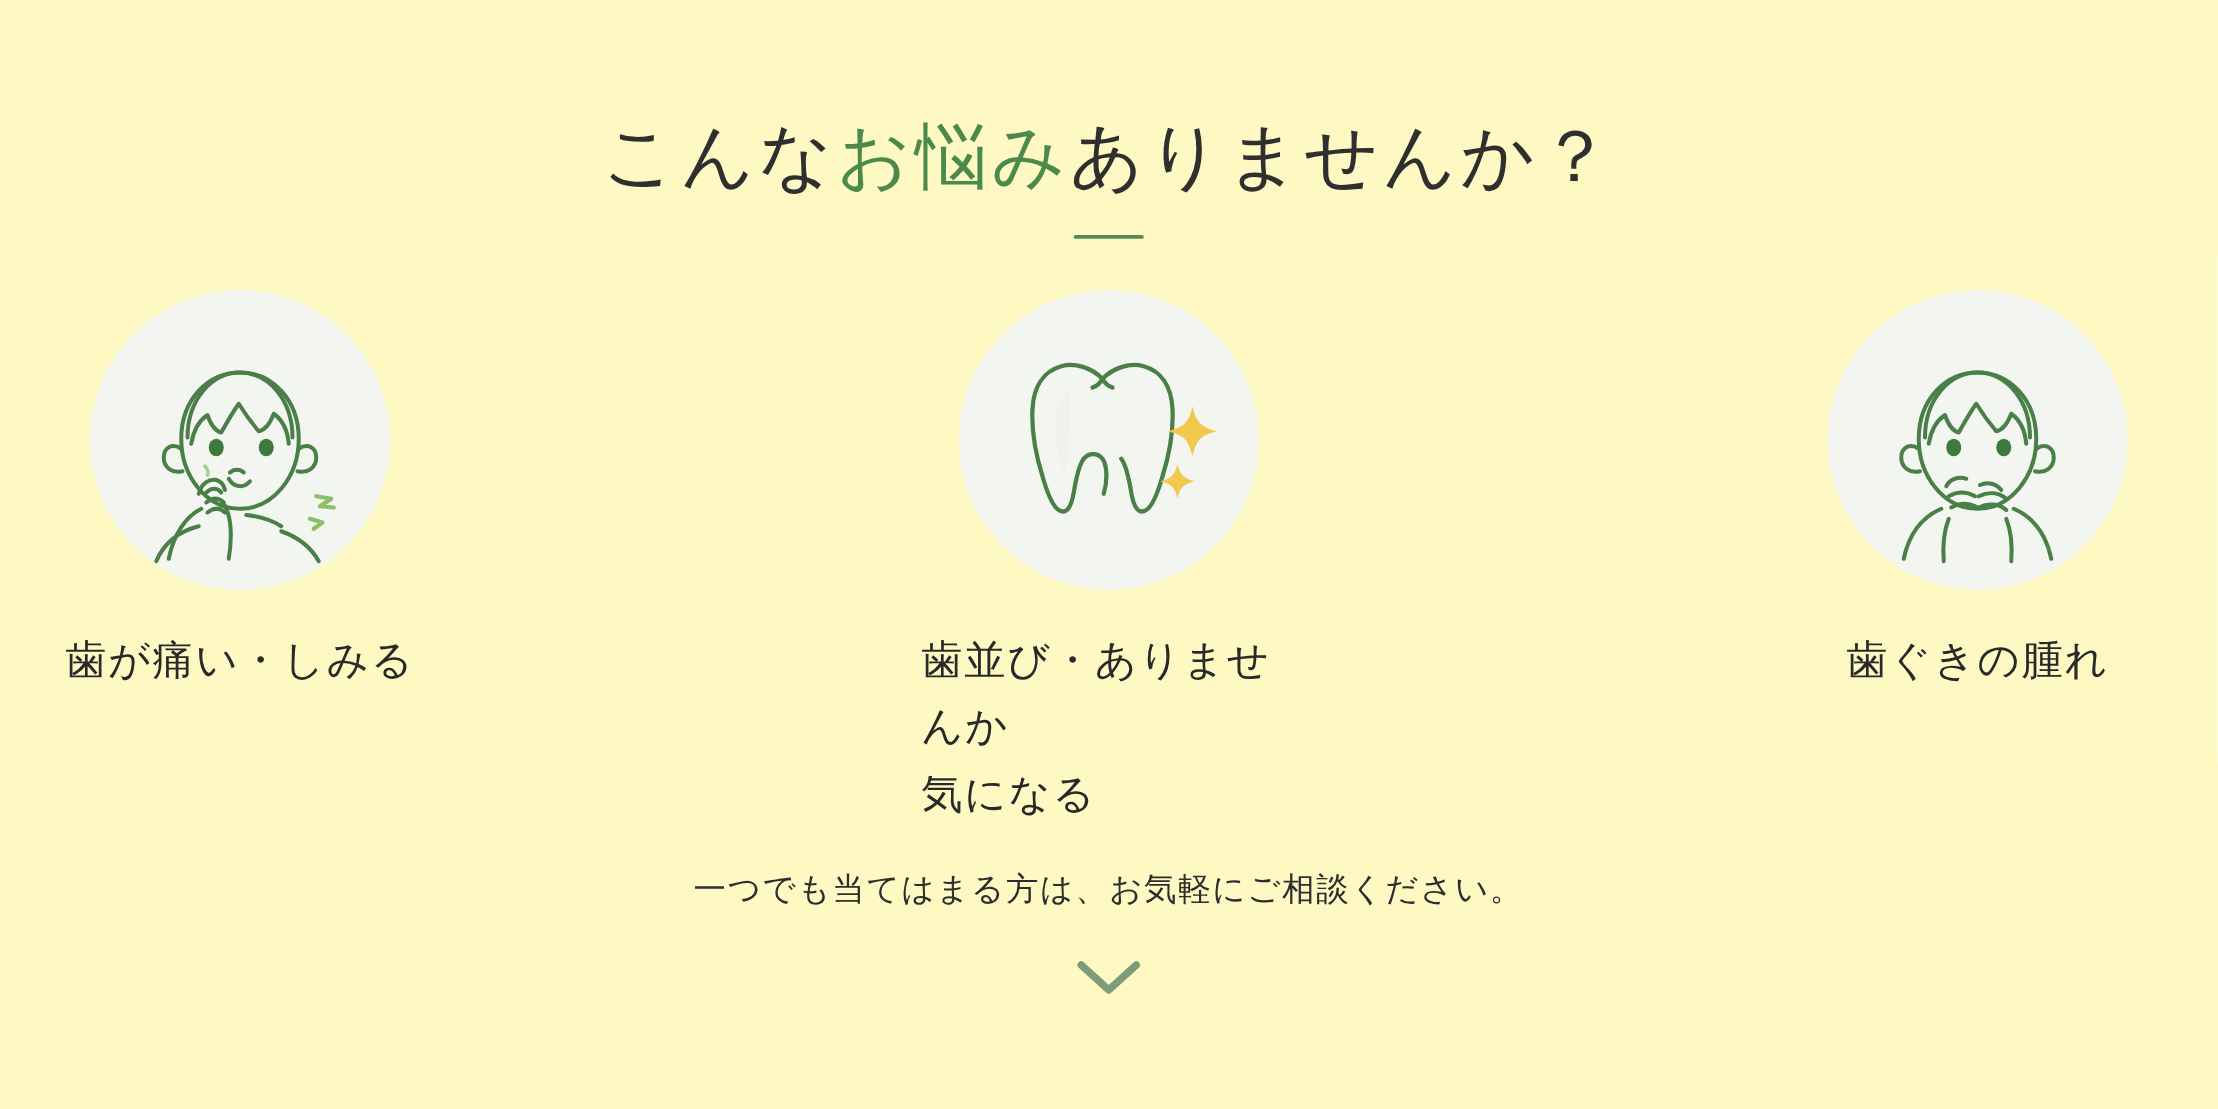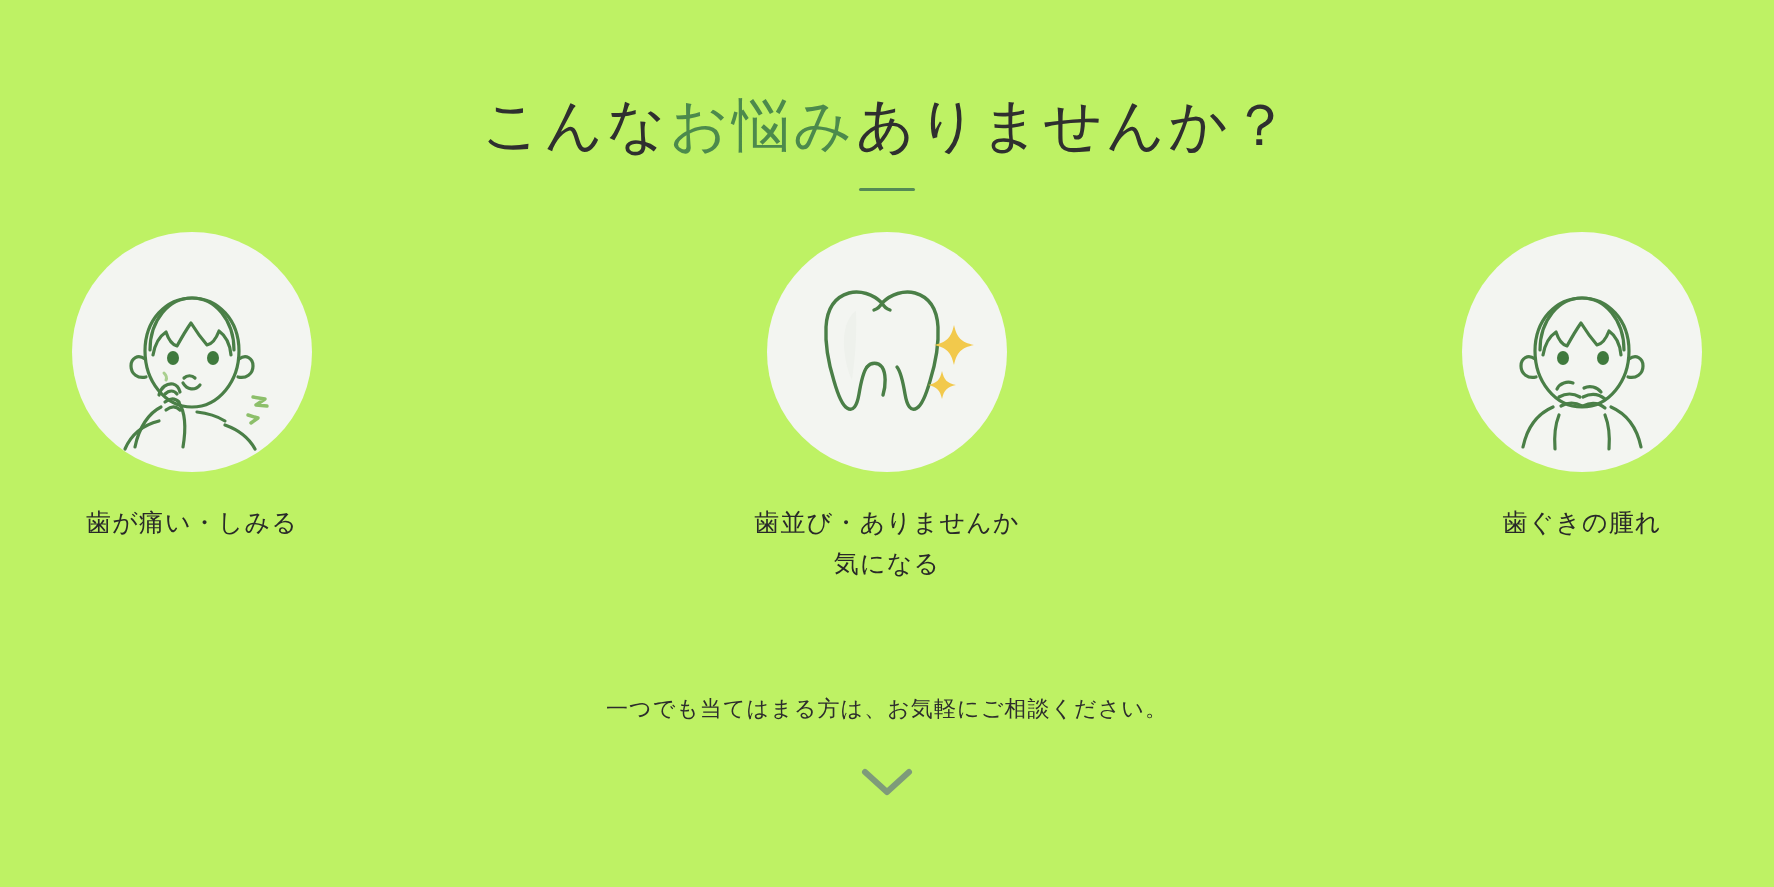--- a/index.html
+++ b/index.html
@@ -15,21 +15,21 @@
     background: #fdfdfc;
     font-family: "Liberation Serif", "DejaVu Serif", serif;
     color: #2e2e2e;
     -webkit-font-smoothing: antialiased;
   }
 
   .page {
     position: relative;
     width: 1774px;
     height: 887px;
-    background: #bef264;
+    background: #fef9c3;
   }
 
   
   .heading-wrap {
     position: absolute;
     top: 92px;
     left: 0;
     width: 100%;
     text-align: center;
   }
@@ -80,37 +80,37 @@
     display: flex;
     align-items: center;
     justify-content: center;
     overflow: visible;
   }
 
   .icon-circle svg { display: block; }
 
   .card-label {
     margin-top: 31px;
-    font-size: 25px;
+    font-size: 33px;
     line-height: 1.62;
     letter-spacing: 0.045em;
     color: #292929;
-    text-align: center;
+    text-align: left;
     white-space: pre-line;
     font-family: "Liberation Serif", "DejaVu Serif", serif;
   }
 
   
   .note {
     position: absolute;
     top: 694px;
     left: 0;
     width: 100%;
     text-align: center;
-    font-size: 22px;
+    font-size: 26px;
     letter-spacing: 0.05em;
     color: #2d2d2d;
   }
 
   .chevron {
     position: absolute;
     top: 762px;
     left: 50%;
     transform: translateX(-50%);
     width: 60px;

